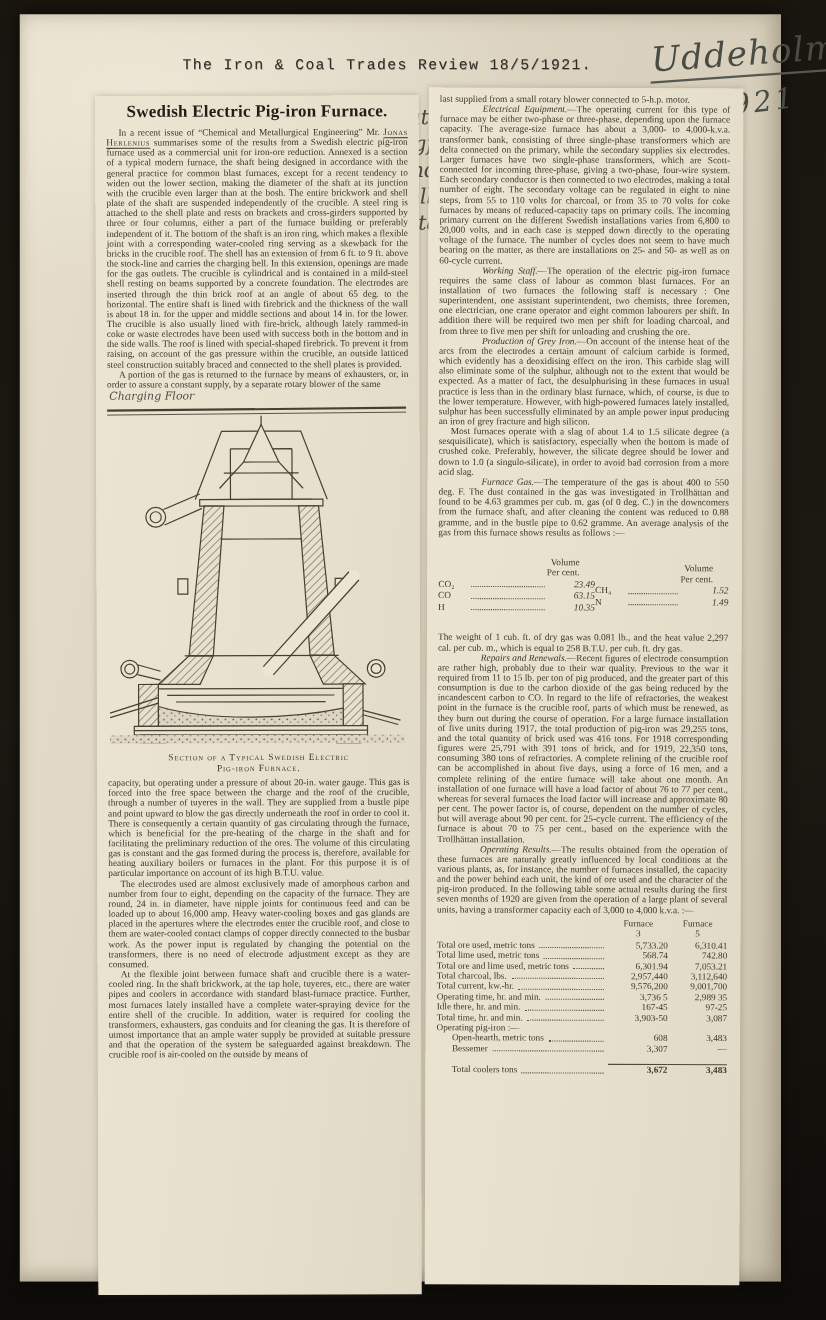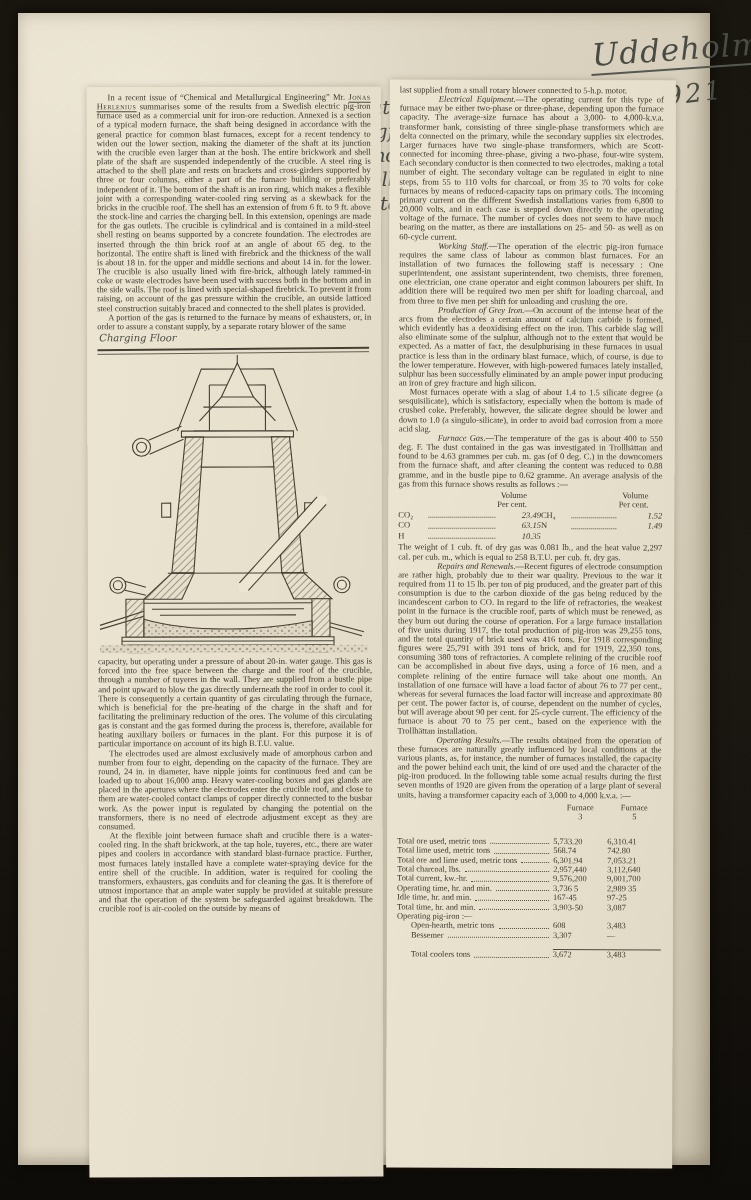--- a/index.html
+++ b/index.html
@@ -48,60 +48,62 @@
   .col p.noindent{text-indent:0;}
   .lead{font-style:italic;padding-left:28px;}
   .name-caps{font-variant:small-caps;letter-spacing:.5px;border-bottom:1px solid #4d4a40;}
   #figure-block{position:relative;width:272px;height:322px;margin:4px 0 0 0;}
   #figure-label{position:absolute;left:2px;top:-3px;font-size:10px;}
   .fig-caption{
     font-variant:small-caps;text-align:center;font-size:8.6px;line-height:10px;
     letter-spacing:.8px;color:#3a362d;margin:3px 0 4px 0;
   }
   
-  #gas-table{font-size:8.5px;line-height:10.5px;color:#3a362d;margin:2px 0;display:flex;}
+  #gas-table{font-size:8.5px;line-height:10.5px;color:#3a362d;margin:18px 0;display:flex;align-items:center;}
   .gas-half{display:flex;flex-direction:column;}
   .gas-half.left{width:54%;}
   .gas-half.right{width:46%;}
   .gas-head{text-align:right;padding-right:14px;line-height:9.5px;}
   .gas-row{display:flex;align-items:flex-end;}
   .gas-row .lbl{width:26px;}
   .gas-row .val{width:42px;text-align:right;font-style:italic;}
   .leader{flex:1;border-bottom:1px dotted #57523f;margin:0 4px 2px 4px;height:1px;}
   
   #results-table{font-size:8.4px;line-height:9.4px;color:#3a362d;margin-top:3px;}
-  .rt-head{display:flex;justify-content:flex-end;text-align:center;line-height:9px;margin-bottom:16px;}
+  .rt-head{display:flex;justify-content:flex-end;text-align:center;line-height:9px;margin-bottom:2px;}
   .rt-head .hcell{width:54px;}
   .rt-row{display:flex;align-items:flex-end;}
   .rt-row .lbl{white-space:nowrap;}
-  .rt-row .val{width:54px;text-align:left;white-space:nowrap;}
+  .rt-row .val{width:54px;text-align:right;white-space:nowrap;}
   .rt-row.indent .lbl{padding-left:14px;}
   .rt-row.noleader .leader{border-bottom:none;}
   .rt-row.total{margin-top:9px;}
-  .rt-row.total .val{border-top:1px solid #4d4940;}
+  .rt-row.total .val{border-top:1px solid #4d4940;font-weight:bold;}
   svg .ink{stroke:#454034;}
 </style>
 </head>
 <body>
 
 <div id="paper">
 
+  <div id="typed-header">The Iron &amp; Coal Trades Review 18/5/1921.</div>
 
   <div id="hw-name" class="hand">Uddeholm</div>
   <div id="hw-year" class="hand">1921</div>
 
   <div id="hw-margin" class="hand">
     <div class="l0">at</div>
     <div class="l1">Hagfors</div>
     <div class="l2">and</div>
     <div class="l3">Troll-</div>
     <div class="l4">hättan.</div>
   </div>
 
   <div id="clip-left" class="clip col">
+    <h1 class="article-title">Swedish Electric Pig-iron Furnace.</h1>
 
     <p><span>In a recent issue of “Chemical and Metallurgical Engineering” Mr. </span><span class="name-caps">Jonas Herlenius</span><span> summarises some of the results from a Swedish electric pig-iron furnace used as a commercial unit for iron-ore reduction. Annexed is a section of a typical modern furnace, the shaft being designed in accordance with the general practice for common blast furnaces, except for a recent tendency to widen out the lower section, making the diameter of the shaft at its junction with the crucible even larger than at the bosh. The entire brickwork and shell plate of the shaft are suspended independently of the crucible. A steel ring is attached to the shell plate and rests on brackets and cross-girders supported by three or four columns, either a part of the furnace building or preferably independent of it. The bottom of the shaft is an iron ring, which makes a flexible joint with a corresponding water-cooled ring serving as a skewback for the bricks in the crucible roof. The shell has an extension of from 6 ft. to 9 ft. above the stock-line and carries the charging bell. In this extension, openings are made for the gas outlets. The crucible is cylindrical and is contained in a mild-steel shell resting on beams supported by a concrete foundation. The electrodes are inserted through the thin brick roof at an angle of about 65 deg. to the horizontal. The entire shaft is lined with firebrick and the thickness of the wall is about 18 in. for the upper and middle sections and about 14 in. for the lower. The crucible is also usually lined with fire-brick, although lately rammed-in coke or waste electrodes have been used with success both in the bottom and in the side walls. The roof is lined with special-shaped firebrick. To prevent it from raising, on account of the gas pressure within the crucible, an outside latticed steel construction suitably braced and connected to the shell plates is provided.</span></p>
     <p>A portion of the gas is returned to the furnace by means of exhausters, or, in order to assure a constant supply, by a separate rotary blower of the same</p>
 
     <div id="figure-block">
       <span id="figure-label" class="hand">Charging Floor</span>
       <svg viewBox="0 0 272 318" width="272" height="318">
         <defs>
           <pattern id="ht" width="5" height="5" patternUnits="userSpaceOnUse" patternTransform="rotate(45)">
             <rect width="5" height="5" fill="#e7e0cd"></rect>
@@ -148,20 +150,24 @@
           <path d="M2,290 L46,276 M2,294 L46,281"></path>
           <path d="M232,288 L266,297 M232,292 L264,301"></path>
           <rect x="24" y="302" width="212" height="8" fill="#eae3d0"></rect>
           <line x1="24" y1="306" x2="236" y2="306"></line>
           <rect x="30" y="310" width="22" height="8" fill="url(#ht)"></rect>
           <rect x="208" y="310" width="22" height="8" fill="url(#ht)"></rect>
           <rect x="2" y="310" width="268" height="8" fill="url(#sp)" stroke="none"></rect>
         </g>
       </svg>
     </div>
+    <div class="fig-caption">
+      <div>Section of a Typical Swedish Electric</div>
+      <div>Pig-iron Furnace.</div>
+    </div>
 
     <p class="noindent">capacity, but operating under a pressure of about 20-in. water gauge. This gas is forced into the free space between the charge and the roof of the crucible, through a number of tuyeres in the wall. They are supplied from a bustle pipe and point upward to blow the gas directly underneath the roof in order to cool it. There is consequently a certain quantity of gas circulating through the furnace, which is beneficial for the pre-heating of the charge in the shaft and for facilitating the preliminary reduction of the ores. The volume of this circulating gas is constant and the gas formed during the process is, therefore, available for heating auxiliary boilers or furnaces in the plant. For this purpose it is of particular importance on account of its high B.T.U. value.</p>
     <p>The electrodes used are almost exclusively made of amorphous carbon and number from four to eight, depending on the capacity of the furnace. They are round, 24 in. in diameter, have nipple joints for continuous feed and can be loaded up to about 16,000 amp. Heavy water-cooling boxes and gas glands are placed in the apertures where the electrodes enter the crucible roof, and close to them are water-cooled contact clamps of copper directly connected to the busbar work. As the power input is regulated by changing the potential on the transformers, there is no need of electrode adjustment except as they are consumed.</p>
     <p>At the flexible joint between furnace shaft and crucible there is a water-cooled ring. In the shaft brickwork, at the tap hole, tuyeres, etc., there are water pipes and coolers in accordance with standard blast-furnace practice. Further, most furnaces lately installed have a complete water-spraying device for the entire shell of the crucible. In addition, water is required for cooling the transformers, exhausters, gas conduits and for cleaning the gas. It is therefore of utmost importance that an ample water supply be provided at suitable pressure and that the operation of the system be safeguarded against breakdown. The crucible roof is air-cooled on the outside by means of</p>
   </div>
 
   <div id="clip-right" class="clip col">
     <p class="noindent">last supplied from a small rotary blower connected to 5-h.p. motor.</p>
     <p><i class="lead">Electrical Equipment.</i><span>—The operating current for this type of furnace may be either two-phase or three-phase, depending upon the furnace capacity. The average-size furnace has about a 3,000- to 4,000-k.v.a. transformer bank, consisting of three single-phase transformers which are delta connected on the primary, while the secondary supplies six electrodes. Larger furnaces have two single-phase transformers, which are Scott-connected for incoming three-phase, giving a two-phase, four-wire system. Each secondary conductor is then connected to two electrodes, making a total number of eight. The secondary voltage can be regulated in eight to nine steps, from 55 to 110 volts for charcoal, or from 35 to 70 volts for coke furnaces by means of reduced-capacity taps on primary coils. The incoming primary current on the different Swedish installations varies from 6,800 to 20,000 volts, and in each case is stepped down directly to the operating voltage of the furnace. The number of cycles does not seem to have much bearing on the matter, as there are installations on 25- and 50- as well as on 60-cycle current.</span></p>
     <p><i class="lead">Working Staff.</i><span>—The operation of the electric pig-iron furnace requires the same class of labour as common blast furnaces. For an installation of two furnaces the following staff is necessary : One superintendent, one assistant superintendent, two chemists, three foremen, one electrician, one crane operator and eight common labourers per shift. In addition there will be required two men per shift for loading charcoal, and from three to five men per shift for unloading and crushing the ore.</span></p>
@@ -254,21 +260,21 @@
           <span class="val">9,576,200</span>
           <span class="val">9,001,700</span>
         </div>
       <div class="rt-row">
           <span class="lbl">Operating time, hr. and min.</span>
           <span class="leader"></span>
           <span class="val">3,736 5</span>
           <span class="val">2,989 35</span>
         </div>
       <div class="rt-row">
-          <span class="lbl">Idle time, hr. and min.</span>
+          <span class="lbl">Idle there, hr. and min.</span>
           <span class="leader"></span>
           <span class="val">167-45</span>
           <span class="val">97-25</span>
         </div>
       <div class="rt-row">
           <span class="lbl">Total time, hr. and min.</span>
           <span class="leader"></span>
           <span class="val">3,903-50</span>
           <span class="val">3,087</span>
         </div>

